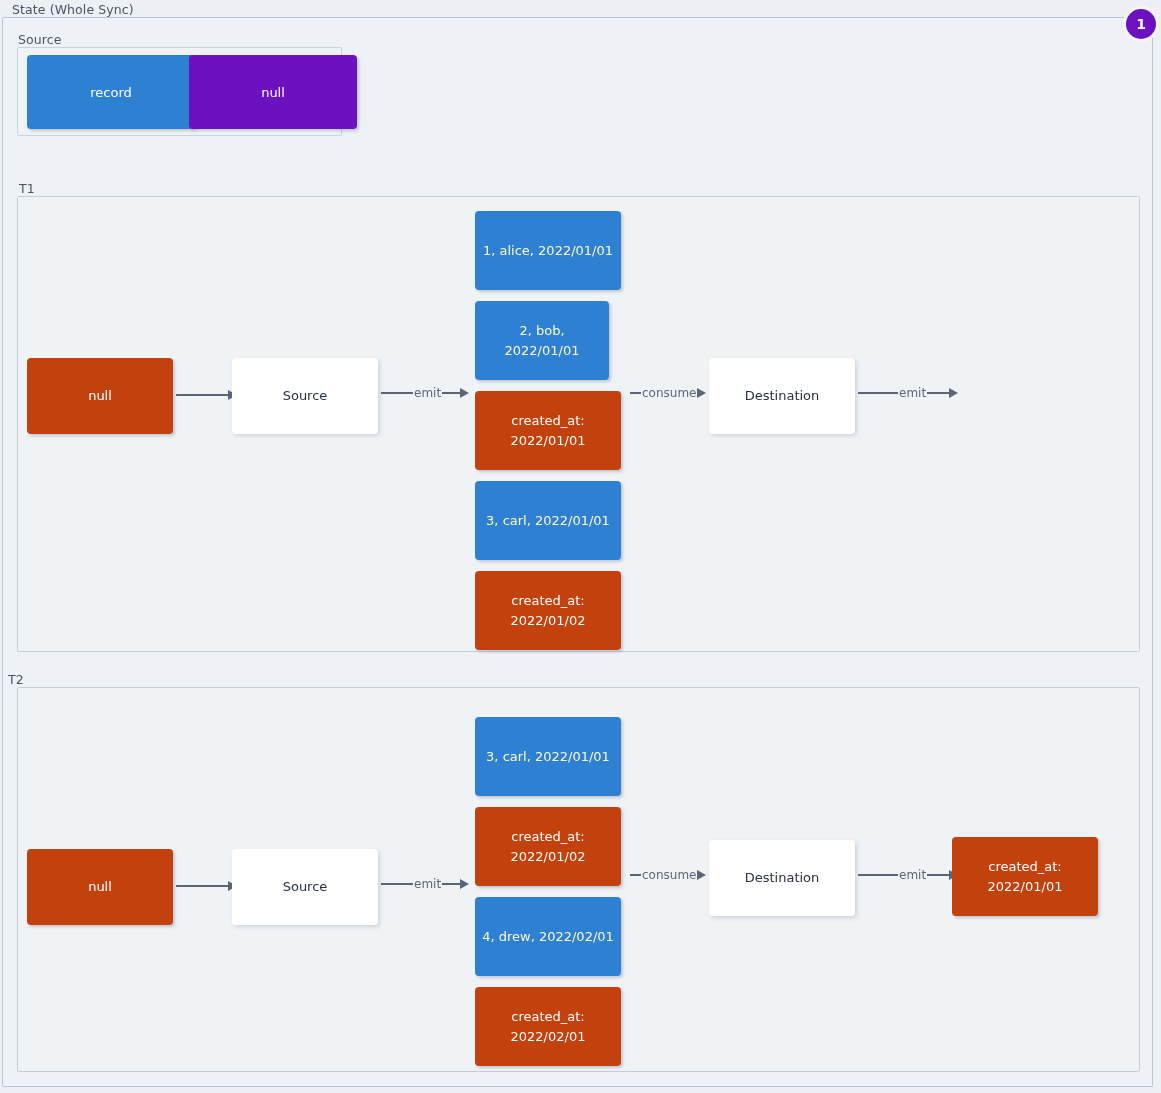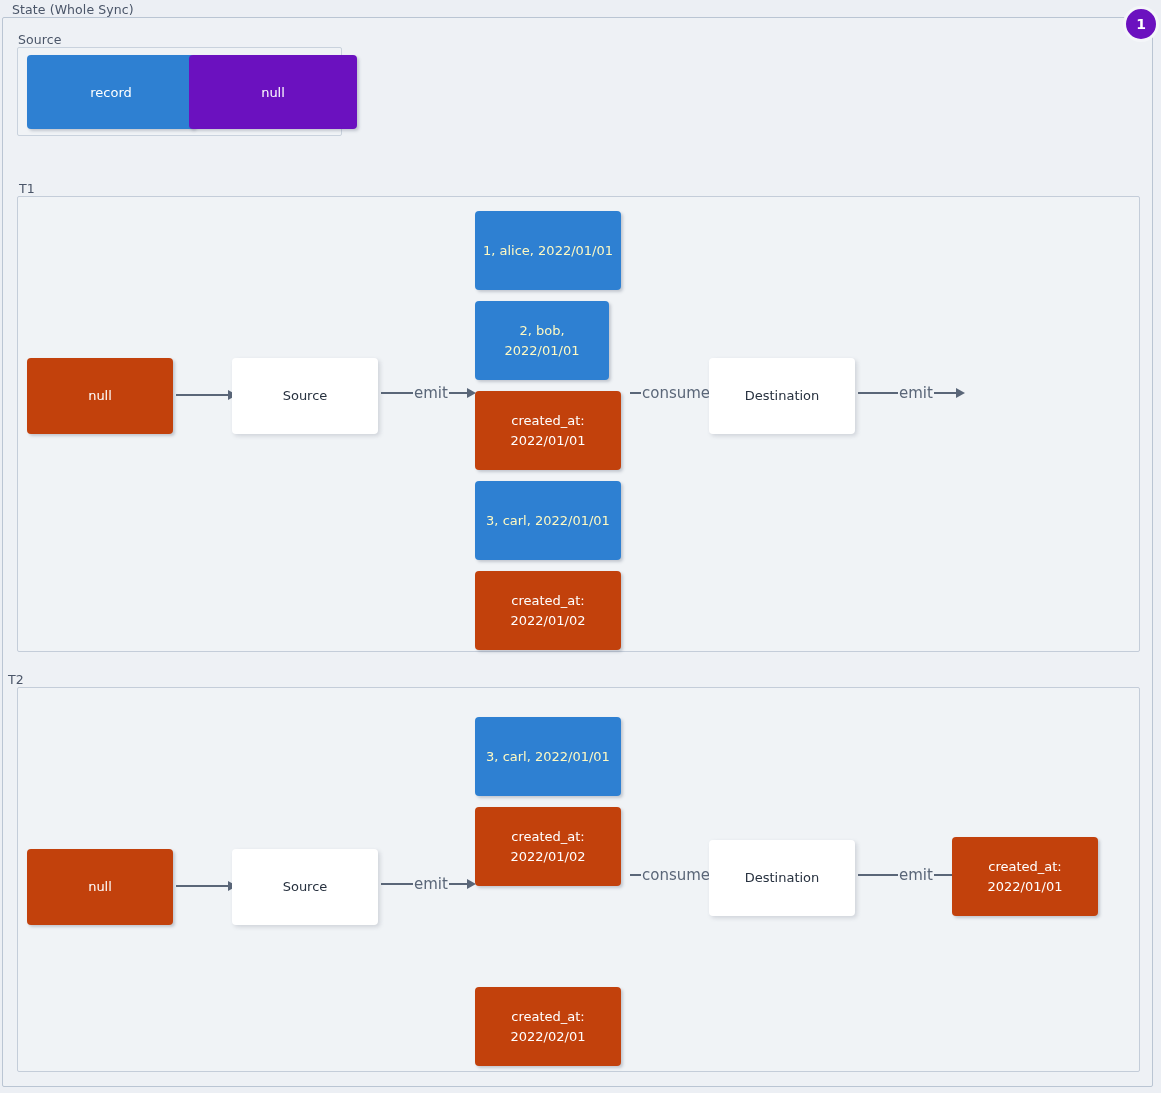--- a/index.html
+++ b/index.html
@@ -104,21 +104,21 @@
     box-shadow: 2px 2px 3px rgba(90,100,120,0.30);
   }
 
   
   .edge {
     position: absolute;
     height: 20px;
     display: flex;
     align-items: center;
     color: #5a6678;
-    font-size: 15px;
+    font-size: 12px;
     white-space: nowrap;
   }
   .edge .bar {
     background: #5a6678;
     height: 2px;
     display: block;
   }
   .edge .lbl { padding: 0 1px; line-height: 14px; }
   .edge .head {
     width: 0; height: 0;
@@ -251,20 +251,23 @@
       <span class="head"></span>
     </div>
 
     <div class="node record" style="left:457px; top:29px; width:146px; height:79px;">
       <span>3, carl, 2022/01/01</span>
     </div>
     <div class="node state" style="left:457px; top:119px; width:146px; height:79px;">
       <span>created_at:
 2022/01/02</span>
     </div>
+    <div class="node record" style="left:457px; top:209px; width:146px; height:79px;">
+      <span>4, drew, 2022/02/01</span>
+    </div>
     <div class="node state" style="left:457px; top:299px; width:146px; height:79px;">
       <span>created_at:
 2022/02/01</span>
     </div>
 
     <div class="edge" style="left:612px; top:177px;">
       <span class="bar" style="width:11px;"></span>
       <span class="lbl">consume</span>
       <span class="head"></span>
     </div>

